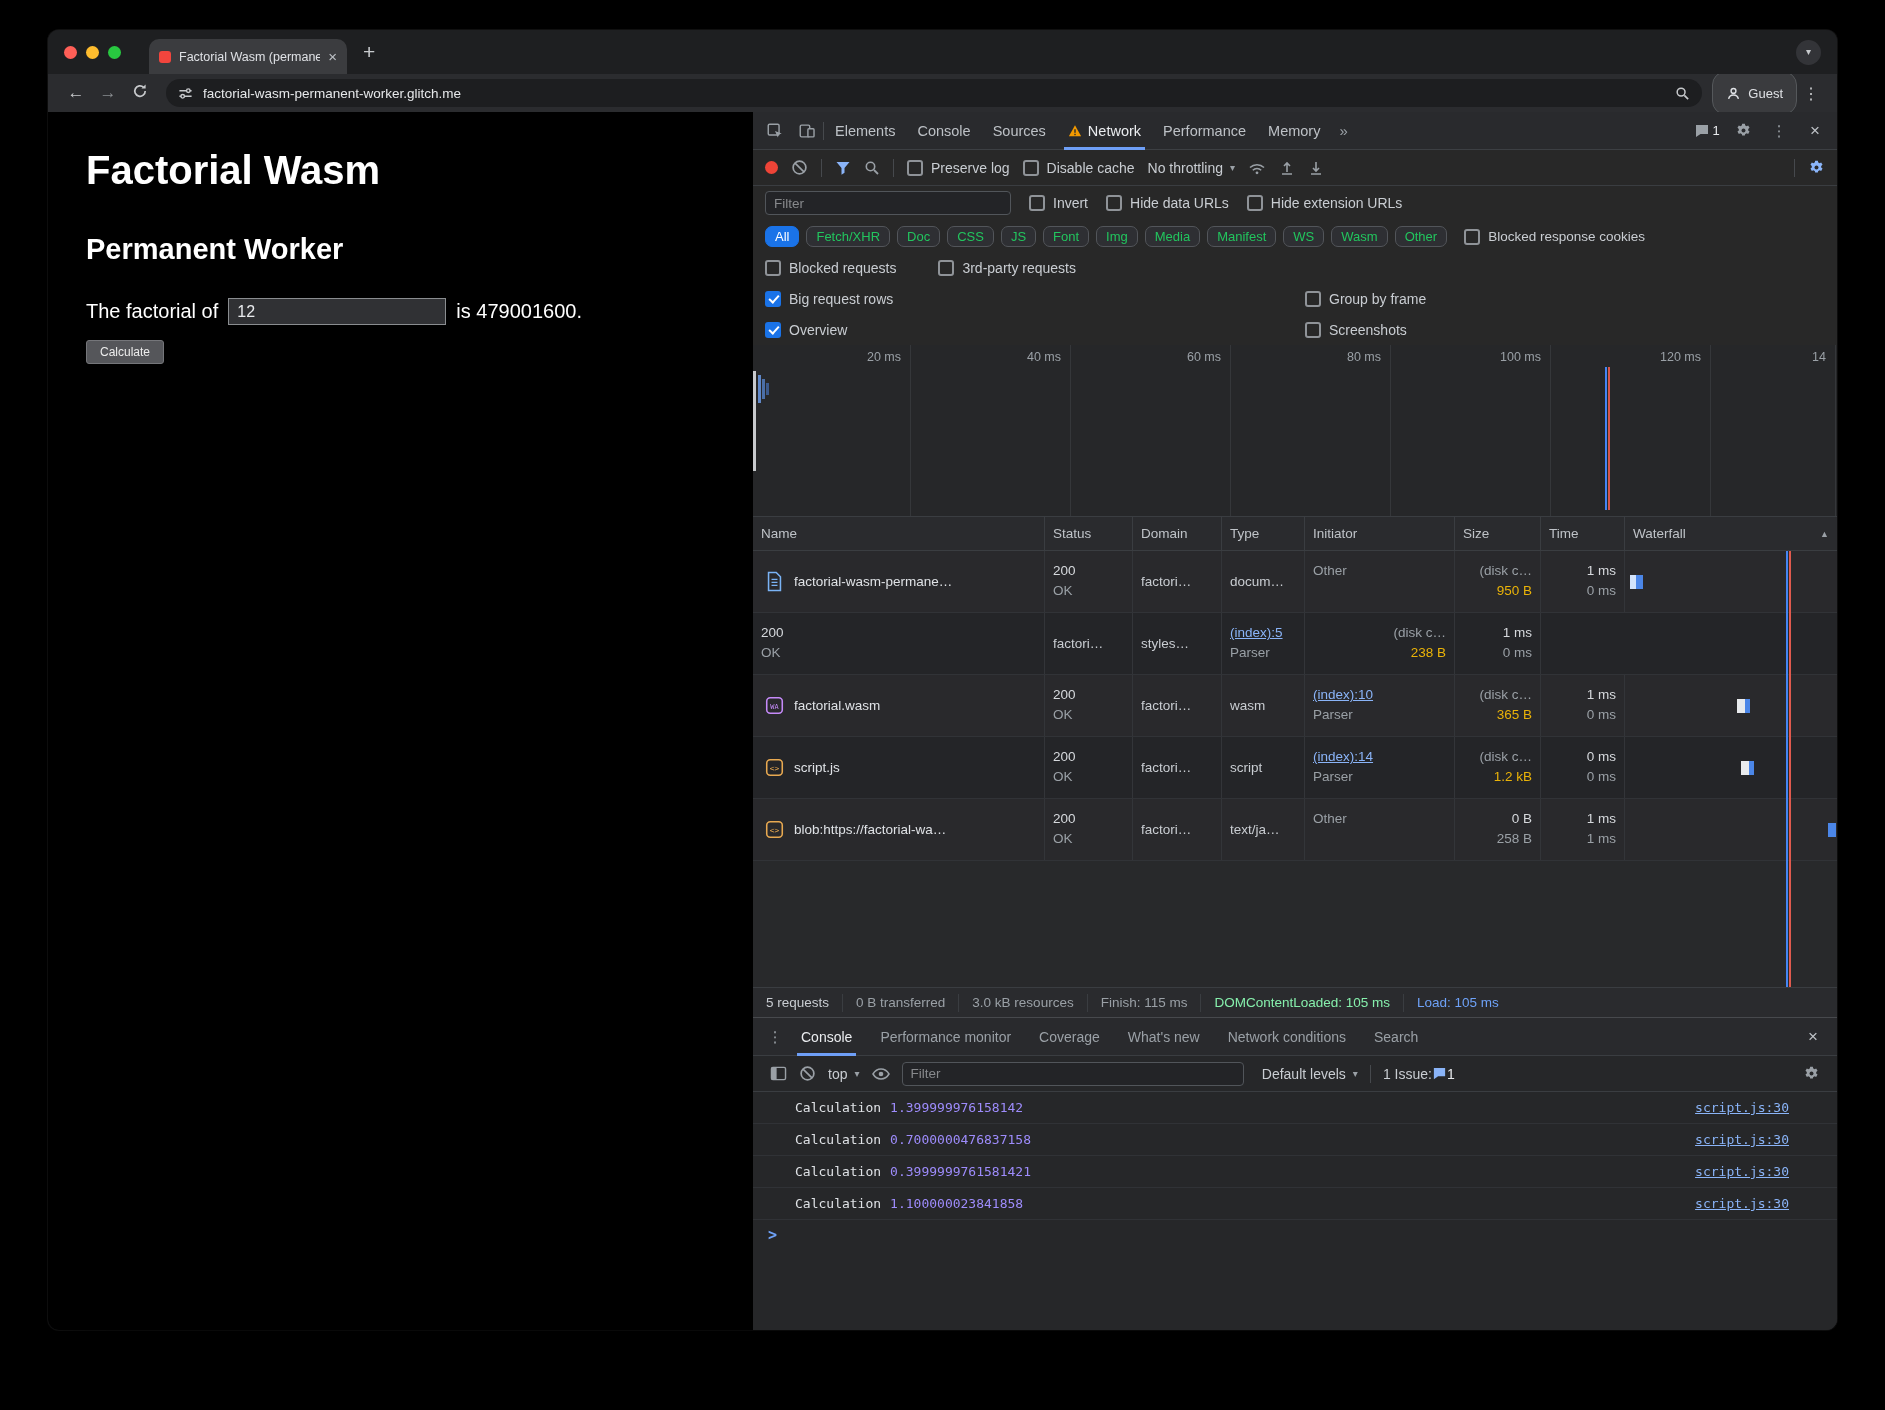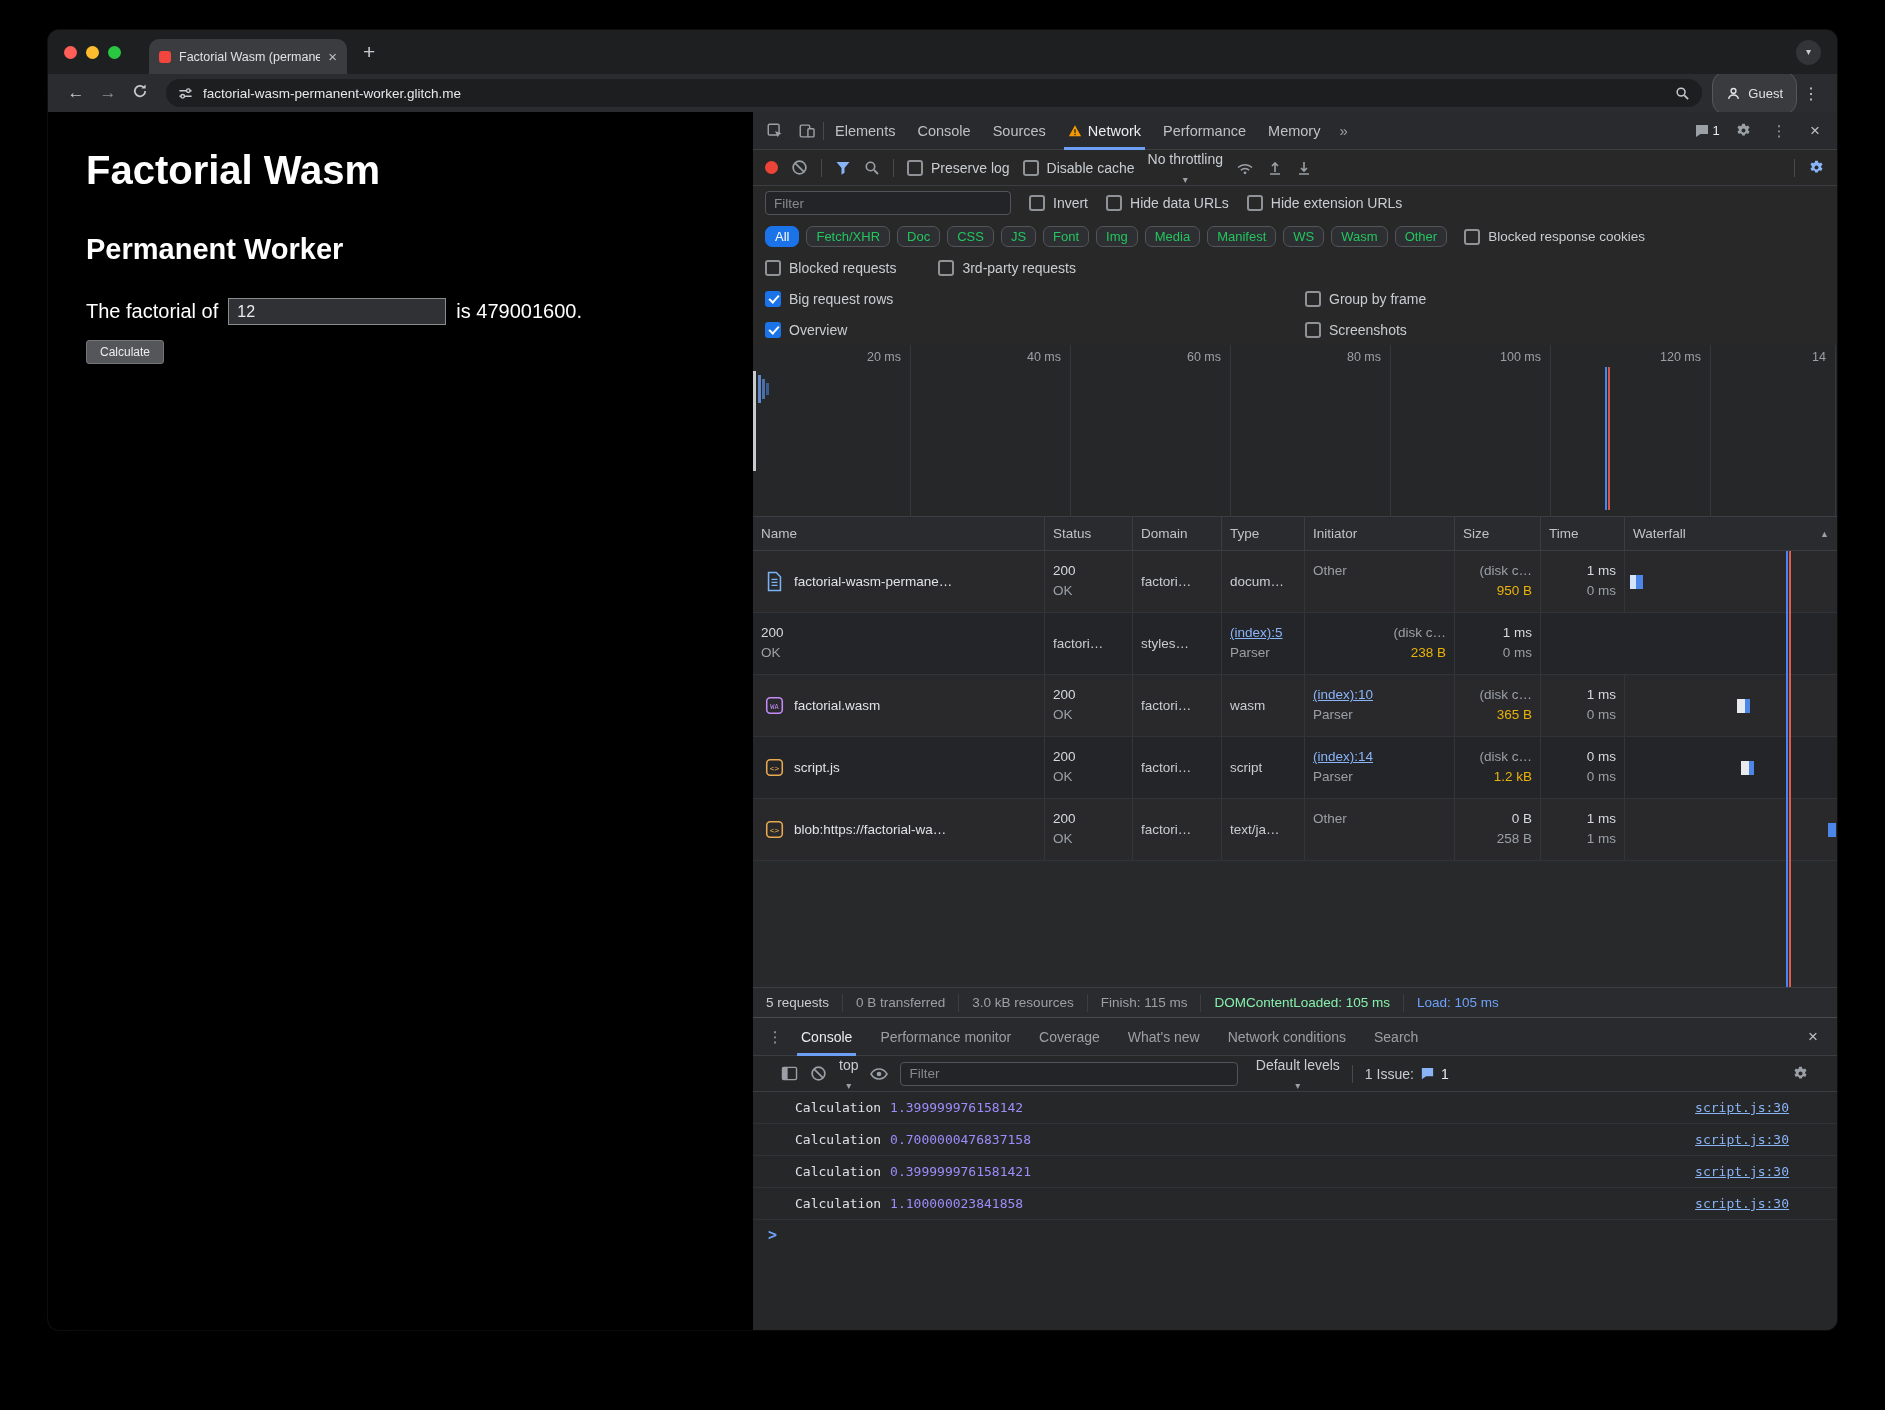--- a/index.html
+++ b/index.html
@@ -60,21 +60,21 @@
     font-size: 14.5px; position: relative; white-space: nowrap; flex: none; }
   .dt-tab.selected { color: #eaecef; }
   .dt-tab.selected::after { content: ""; position: absolute; left: 7px; right: 7px; bottom: 0; height: 2.5px; background: #6e9ff7; }
   .dt-more { color: #9aa0a6; font-size: 15px; padding: 0 8px; }
   .dt-right { margin-left: auto; display: flex; align-items: center; gap: 4px; }
   .badge-count { color: #e8eaed; font-size: 13px; margin-left: 2px; }
 
   .net-toolbar { height: 36px; flex: none; display: flex; align-items: center; gap: 13px; padding: 0 12px;
     border-bottom: 1px solid #3a3d41; font-size: 14px; }
   .record-dot { width: 13px; height: 13px; border-radius: 50%; background: #ee4437; flex: none; }
-  .ddown { display: flex; align-items: center; gap: 7px; color: #c9cdd2; white-space: nowrap; flex-direction: column; }
+  .ddown { display: flex; align-items: center; gap: 7px; color: #c9cdd2; white-space: nowrap; }
   .ddown .caret { color: #9aa0a6; font-size: 10px; }
 
   .cb { display: flex; align-items: center; gap: 8px; font-size: 14px; color: #c9cdd2; white-space: nowrap; }
   .box { width: 16px; height: 16px; border-radius: 3px; border: 2px solid #8f9398; flex: none; position: relative; }
   .box.checked { border: none; background: #1a73e8; }
   .box.checked::after { content: ""; position: absolute; left: 5.5px; top: 2px; width: 4px; height: 8px;
     border: solid #fff; border-width: 0 2px 2px 0; transform: rotate(42deg); }
 
   .net-filterrow { height: 34px; flex: none; display: flex; align-items: center; gap: 18px; padding: 0 12px; }
   .text-input { height: 24px; border: 1px solid #51555a; border-radius: 4px; background: #232427;
@@ -134,24 +134,24 @@
   .drawer { height: 313px; flex: none; border-top: 1px solid #47494d; display: flex; flex-direction: column; background: #262729; }
   .drawer-tabs { height: 38px; flex: none; display: flex; align-items: center; background: #292a2d;
     border-bottom: 1px solid #3a3d41; padding: 0 10px; }
   .drawer-kebab { color: #9aa0a6; font-size: 15px; width: 24px; text-align: center; }
   .drawer-tab { padding: 0 14px; height: 38px; display: flex; align-items: center; color: #9aa0a6;
     font-size: 14px; position: relative; white-space: nowrap; }
   .drawer-tab.selected { color: #eaecef; }
   .drawer-tab.selected::after { content: ""; position: absolute; left: 10px; right: 10px; bottom: 0; height: 2.5px; background: #6e9ff7; }
   .drawer-close { margin-left: auto; color: #bdc1c6; font-size: 17px; width: 28px; text-align: center; }
 
-  .console-toolbar { height: 36px; flex: none; display: flex; align-items: center; gap: 12px; padding: 0 28px;
+  .console-toolbar { height: 36px; flex: none; display: flex; align-items: center; gap: 12px; padding: 0 17px;
     border-bottom: 1px solid #3a3d41; font-size: 14px; }
   .console-filter { flex: 1; min-width: 0; margin-right: 6px; }
-  .issue-wrap { display: flex; align-items: center; gap: 6px; white-space: nowrap; color: #c9cdd2; }
+  .issue-wrap { display: flex; align-items: center; gap: 0; white-space: nowrap; color: #c9cdd2; }
 
   .msg { height: 32px; display: flex; align-items: center; padding: 0 48px 0 42px; border-bottom: 1px solid #303236;
     font-family: "DejaVu Sans Mono", monospace; font-size: 13px; color: #dfe2e6; }
   .msg .val { color: #9e8cfc; margin-left: 9px; }
   .msg .src { margin-left: auto; color: #8ab4f8; text-decoration: underline; }
   .prompt { height: 30px; display: flex; align-items: center; padding: 0 15px;
     font-family: "DejaVu Sans Mono", monospace; font-size: 15px; font-weight: bold; color: #6ea2f8; }
 </style>
 </head>
 <body>

